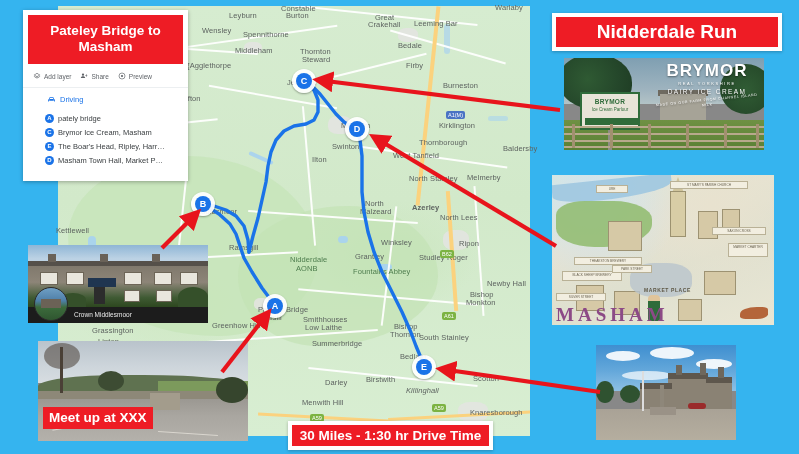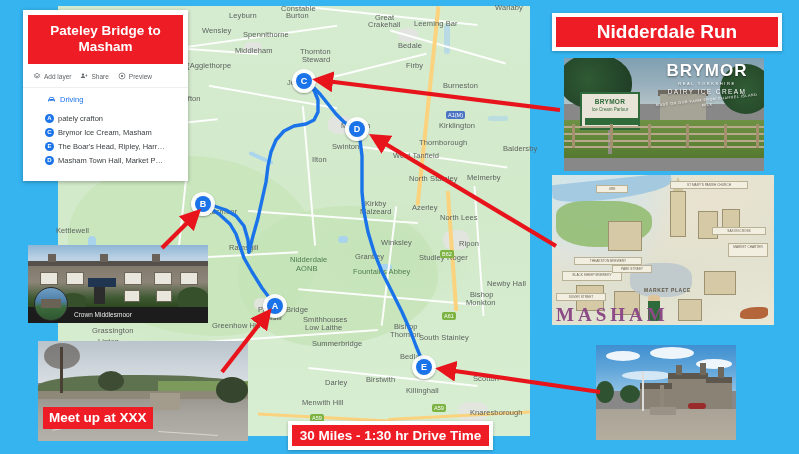--- a/index.html
+++ b/index.html
@@ -206,21 +206,21 @@
   #photo-meet .field{position:absolute;left:120px;top:40px;width:90px;height:16px;background:#7c9a5c;}
   #photo-meet .wall{position:absolute;left:0;top:50px;width:210px;height:11px;background:#8d8878;}
   #photo-meet .ground{position:absolute;left:0;top:58px;width:210px;height:42px;
     background:linear-gradient(180deg,#9b9892 0%,#a9a6a0 40%,#b4b1ab 100%);}
   #photo-meet .tree{position:absolute;width:3px;background:#4a4036;}
   #photo-meet .canopy{position:absolute;border-radius:50%;background:#3d4c33;}
   #photo-meet .kiosk{position:absolute;left:112px;top:52px;width:30px;height:17px;background:#a39c8c;}
   #photo-meet .line{position:absolute;height:1px;background:#e3e0d8;opacity:.8;}
 
   
-  #photo-brymor{left:564px;top:58px;width:200px;height:113px;}
+  #photo-brymor{left:564px;top:58px;width:200px;height:92px;}
   #photo-brymor .sky{position:absolute;left:0;top:0;width:200px;height:46px;
     background:linear-gradient(180deg,#7f9fb2 0%,#9fb4bf 70%,#b3c3c6 100%);}
   #photo-brymor .treeL{position:absolute;left:-6px;top:-4px;width:74px;height:56px;
     background:radial-gradient(circle at 40% 45%, #2f5a33 0%, #24462a 60%, #1d3a22 100%);
     border-radius:48% 52% 45% 55%;}
   #photo-brymor .treeR{position:absolute;left:156px;top:6px;width:52px;height:50px;
     background:radial-gradient(circle at 50% 50%, #305c34 0%, #234427 100%);border-radius:50%;}
   #photo-brymor .house{position:absolute;left:96px;top:36px;width:46px;height:28px;background:#a6a397;}
   #photo-brymor .roof2{position:absolute;left:94px;top:32px;width:50px;height:6px;background:#6e6a60;}
   #photo-brymor .grass{position:absolute;left:0;top:62px;width:200px;height:38px;
@@ -368,23 +368,23 @@
       <div class="mlabel" style="left: 439px; top: 122px;">Kirklington</div>
       <div class="mlabel" style="left: 341px; top: 122px;">Masham</div>
       <div class="mlabel" style="left: 419px; top: 139px;">Thornborough</div>
       <div class="mlabel" style="left: 503px; top: 145px; text-align: center;">Baldersby</div>
       <div class="mlabel" style="left: 332px; top: 143px;">Swinton</div>
       <div class="mlabel" style="left: 393px; top: 152px;">West Tanfield</div>
       <div class="mlabel" style="left: 312px; top: 156px;">Ilton</div>
       <div class="mlabel" style="left: 467px; top: 174px;">Melmerby</div>
       <div class="mlabel" style="left: 409px; top: 175px;">North Stainley</div>
       <div class="mlabel" style="left: 193px; top: 208px;">Middlesmoor</div>
-      <div class="mlabel" style="left: 365px; top: 200px;">Kirkby</div>
+      <div class="mlabel" style="left: 365px; top: 200px;">North</div>
       <div class="mlabel" style="left: 360px; top: 208px;">Malzeard</div>
-      <div class="mlabel" style="left: 412px; top: 204px;">Azerley</div>
+      <div class="mlabel" style="left: 412px; top: 204px; font-weight: bold;">Azerley</div>
       <div class="mlabel" style="left: 56px; top: 227px;">Kettlewell</div>
       <div class="mlabel" style="left: 440px; top: 214px;">North Lees</div>
       <div class="mlabel" style="left: 229px; top: 244px;">Ramsgill</div>
       <div class="mlabel" style="left: 381px; top: 239px;">Winksley</div>
       <div class="mlabel" style="left: 355px; top: 253px;">Grantley</div>
       <div class="mlabel" style="left: 419px; top: 254px;">Studley Roger</div>
       <div class="mlabel" style="left: 459px; top: 240px;">Ripon</div>
       <div class="mlabel park" style="left: 290px; top: 256px;">Nidderdale</div>
       <div class="mlabel park" style="left: 296px; top: 265px;">AONB</div>
       <div class="mlabel park" style="left: 353px; top: 268px;">Fountains Abbey</div>
@@ -399,21 +399,21 @@
       <div class="mlabel" style="left: 212px; top: 322px;">Greenhow Hill</div>
       <div class="mlabel" style="left: 394px; top: 323px;">Bishop</div>
       <div class="mlabel" style="left: 390px; top: 331px;">Thornton</div>
       <div class="mlabel" style="left: 419px; top: 334px;">South Stainley</div>
       <div class="mlabel" style="left: 98px; top: 338px;">Linton</div>
       <div class="mlabel" style="left: 312px; top: 340px;">Summerbridge</div>
       <div class="mlabel" style="left: 400px; top: 353px;">Bedlam</div>
       <div class="mlabel" style="left: 325px; top: 379px;">Darley</div>
       <div class="mlabel" style="left: 366px; top: 376px;">Birstwith</div>
       <div class="mlabel" style="left: 473px; top: 375px;">Scotton</div>
-      <div class="mlabel" style="left: 406px; top: 387px;">Killinghall</div>
+      <div class="mlabel" style="left: 406px; top: 387px; font-style: italic;">Killinghall</div>
       <div class="mlabel" style="left: 302px; top: 399px;">Menwith Hill</div>
       <div class="mlabel" style="left: 470px; top: 409px;">Knaresborough</div>
       <div class="mlabel" style="left: 58px; top: 389px;">Burnsall</div>
       <div class="mlabel" style="left: 98px; top: 388px;">H</div>
     </div>
   <div id="map-shields">
       <div class="shield mw" style="left: 446px; top: 111px;">A1(M)</div>
       <div class="shield" style="left: 442px; top: 312px;">A61</div>
       <div class="shield" style="left: 432px; top: 404px;">A59</div>
       <div class="shield" style="left: 310px; top: 414px;">A59</div>
@@ -612,21 +612,21 @@
         <svg width="9" height="9" viewBox="0 0 24 24" fill="#1a73e8">
           <path d="M5 11l1.6-4.2A2 2 0 0 1 8.5 5.5h7a2 2 0 0 1 1.9 1.3L19 11h.5a1.5 1.5 0 0 1 1.5 1.5V17h-2.2v-1.5H5.2V17H3v-4.5A1.5 1.5 0 0 1 4.5 11zm2.2-.6h9.6l-1.1-3H8.3zM6.8 14.3a1 1 0 1 0 0-2 1 1 0 0 0 0 2zm10.4 0a1 1 0 1 0 0-2 1 1 0 0 0 0 2z"></path>
         </svg>
       </span>
       <span class="mlbl">Driving</span>
     </div>
 
     <div id="waypoint-list">
         <div class="wp">
           <span class="wp-pin">A</span>
-          <span class="wp-txt">pately crafton</span>
+          <span class="wp-txt">pately bridge</span>
         </div>
         <div class="wp">
           <span class="wp-pin">C</span>
           <span class="wp-txt">Brymor Ice Cream, Masham</span>
         </div>
         <div class="wp">
           <span class="wp-pin">E</span>
           <span class="wp-txt">The Boar's Head, Ripley, Harr…</span>
         </div>
         <div class="wp">

